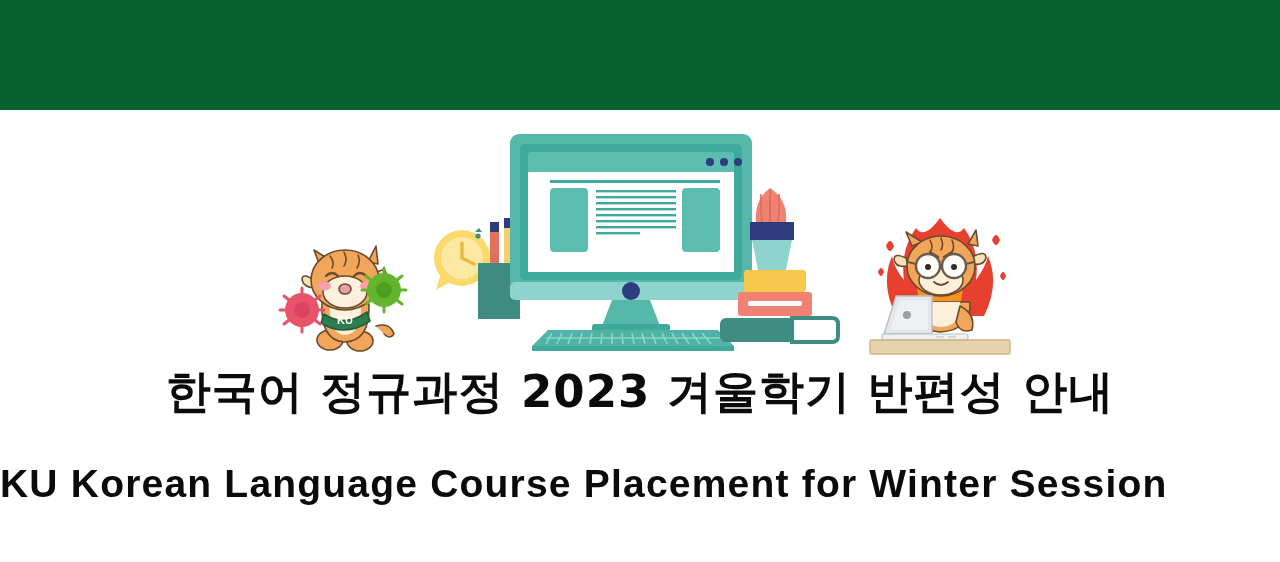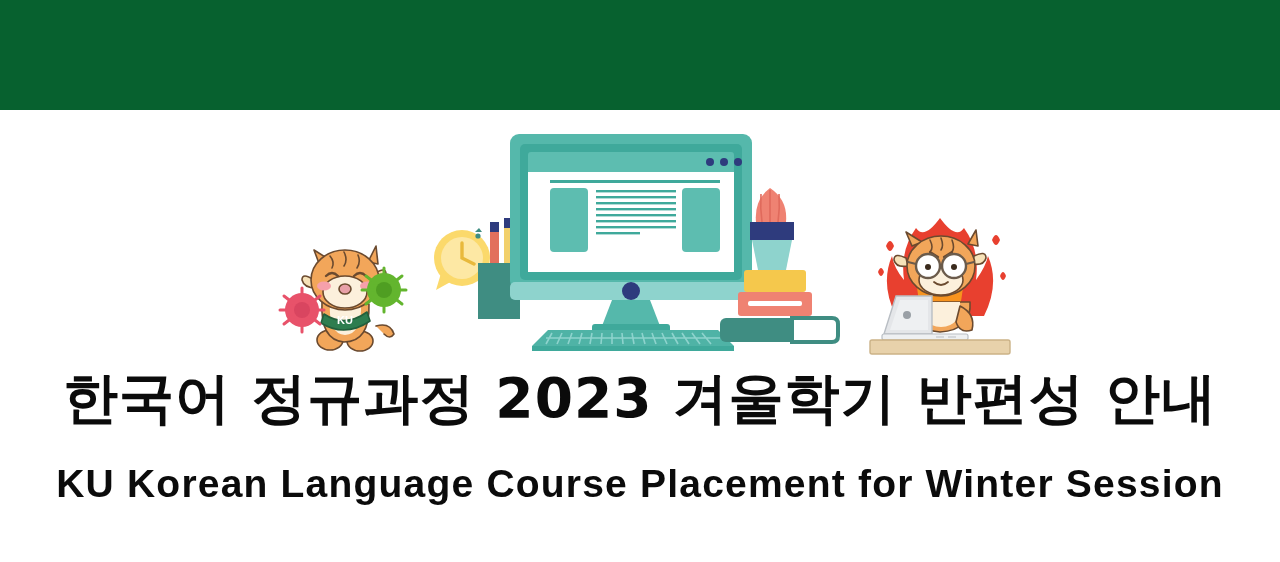--- a/index.html
+++ b/index.html
@@ -42,32 +42,31 @@
   .scene-center { left: 420px; top: 20px;  width: 440px; height: 230px; }
   
   .mascot-right { left: 860px; top: 100px;  width: 160px; height: 150px; }
 
   
   .title-kr {
     position: absolute;
     left: 0; top: 362px;
     width: 1280px;
     text-align: center;
-    font-size: 55px;
+    font-size: 45px;
     font-weight: 700;
     letter-spacing: 1px;
     color: #0b0b0b;
     white-space: nowrap;
     font-family: "DejaVu Sans", "Liberation Sans", sans-serif;
   }
   .title-en {
     position: absolute;
     left: 0; top: 462px;
     width: 1280px;
-    text-align: center;
     font-size: 39px;
     font-weight: 700;
     letter-spacing: 1.2px;
     color: #0b0b0b;
     white-space: nowrap;
     font-family: "Liberation Sans", sans-serif;
   }
 </style>
 </head>
 <body>

